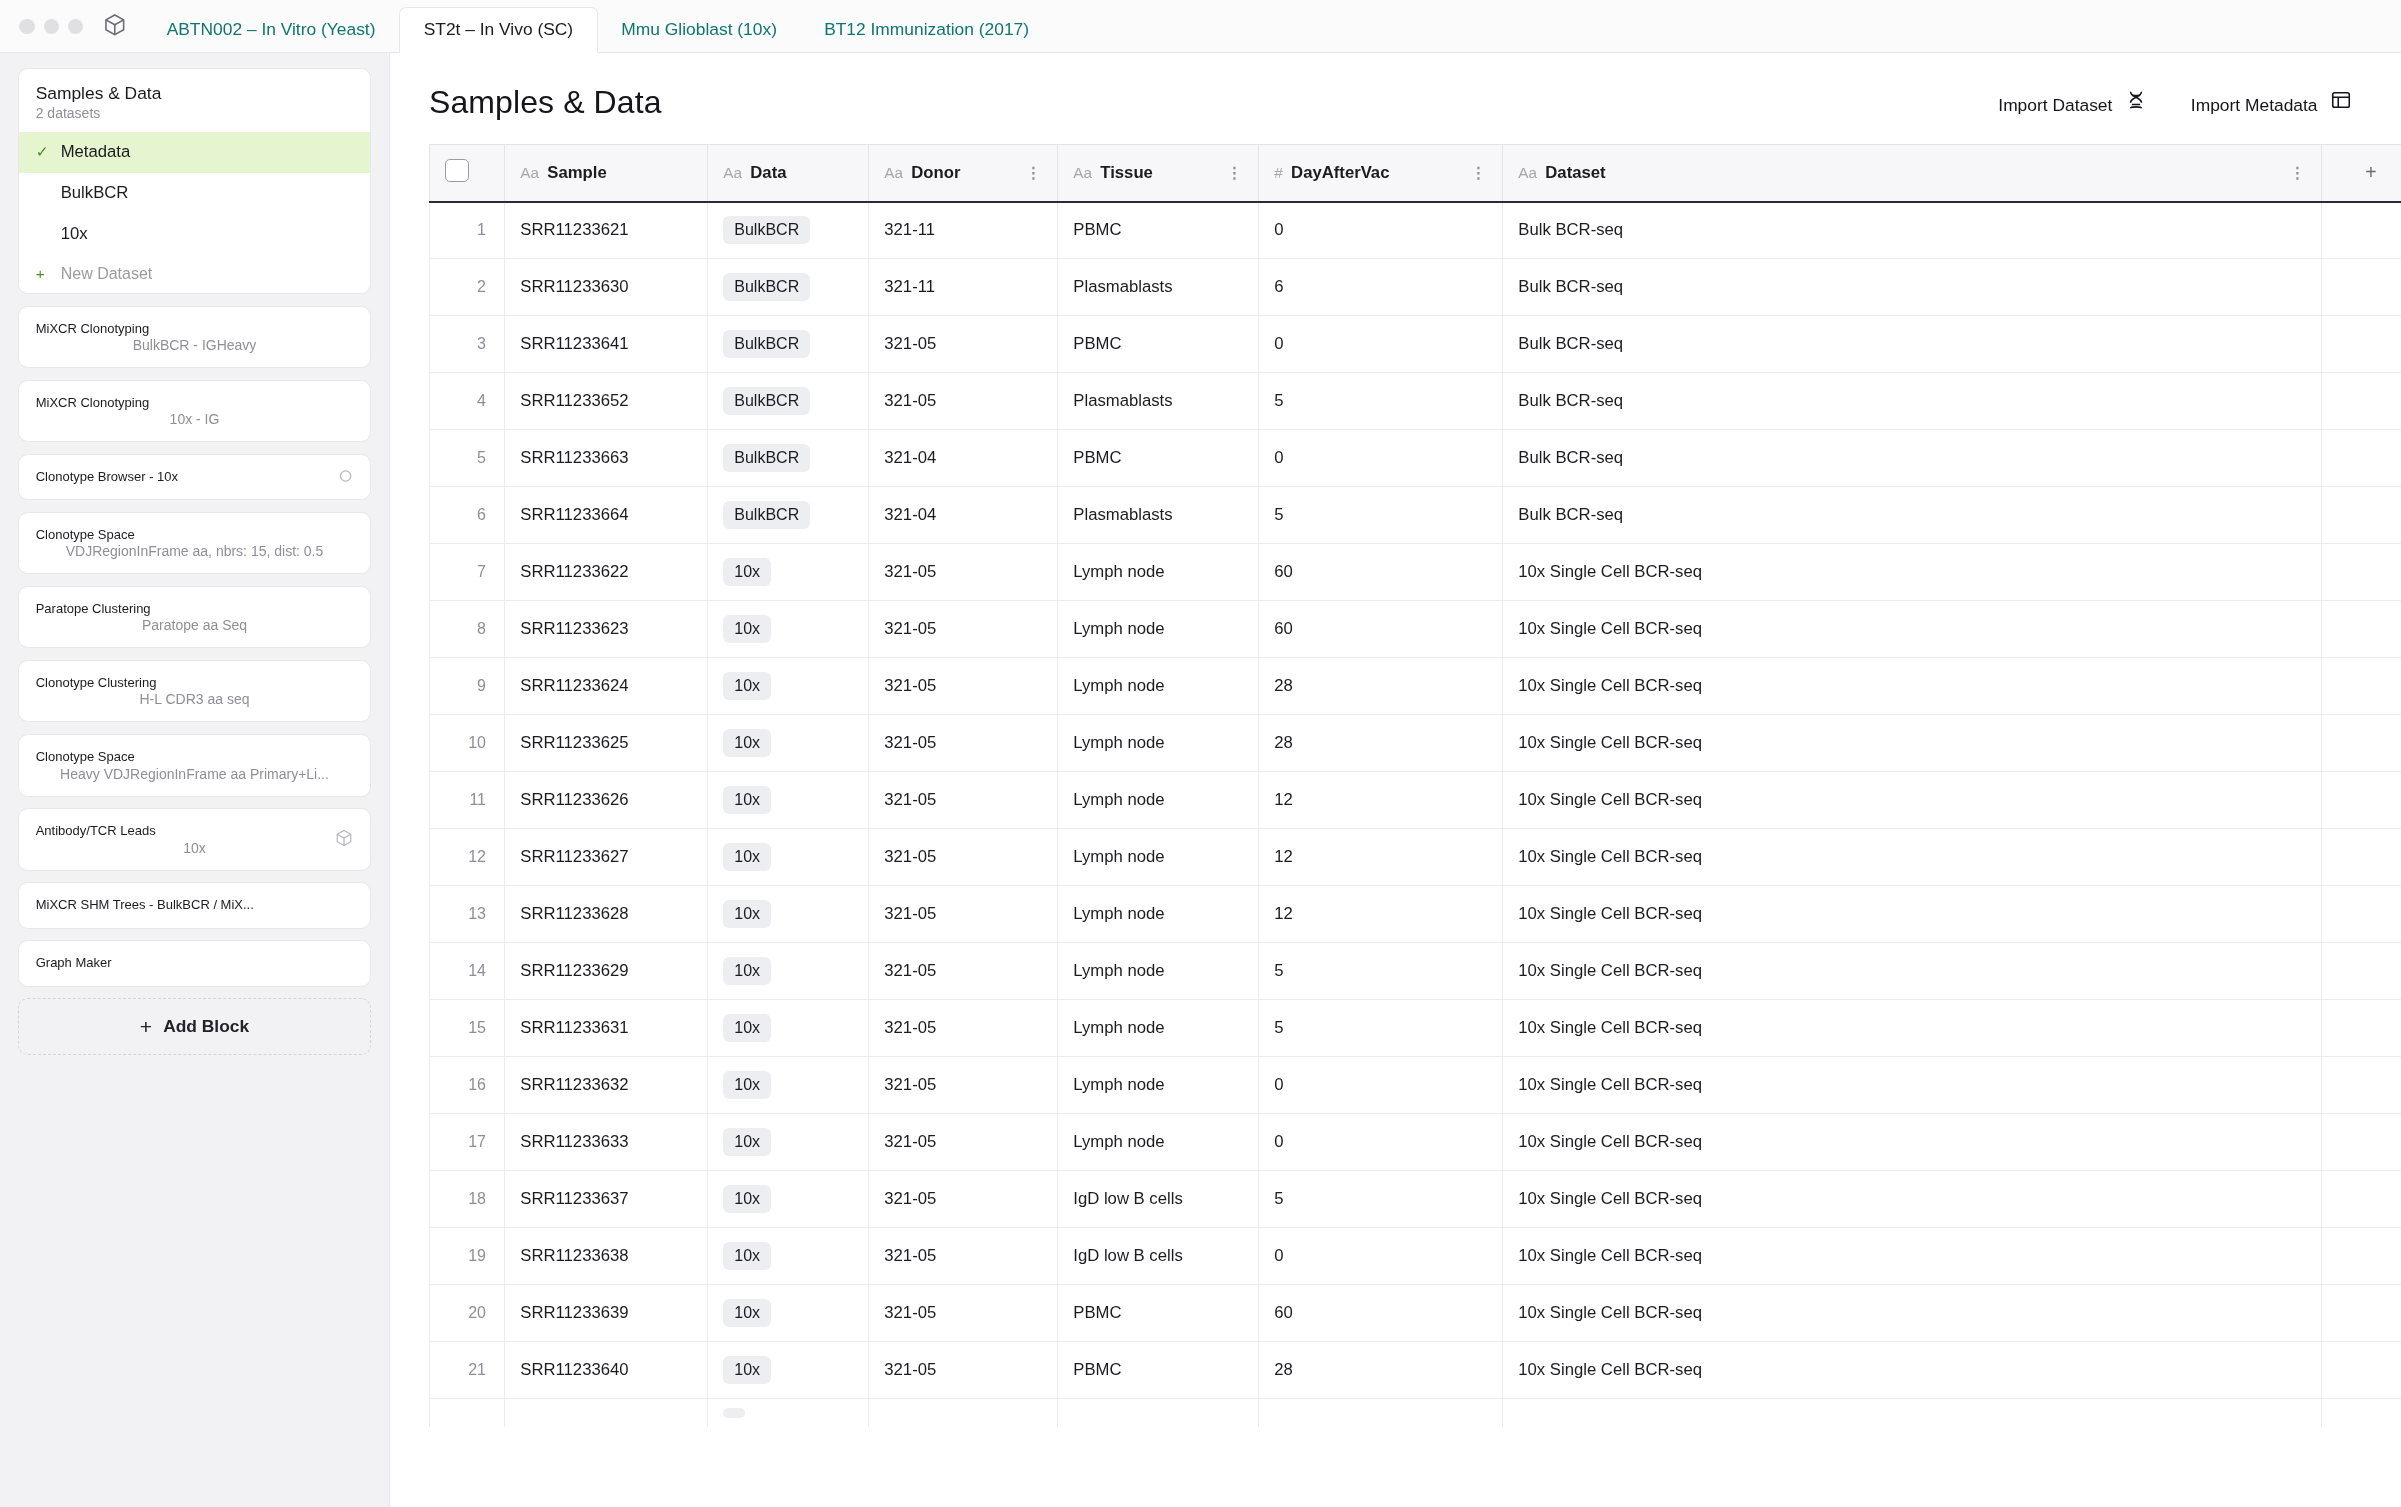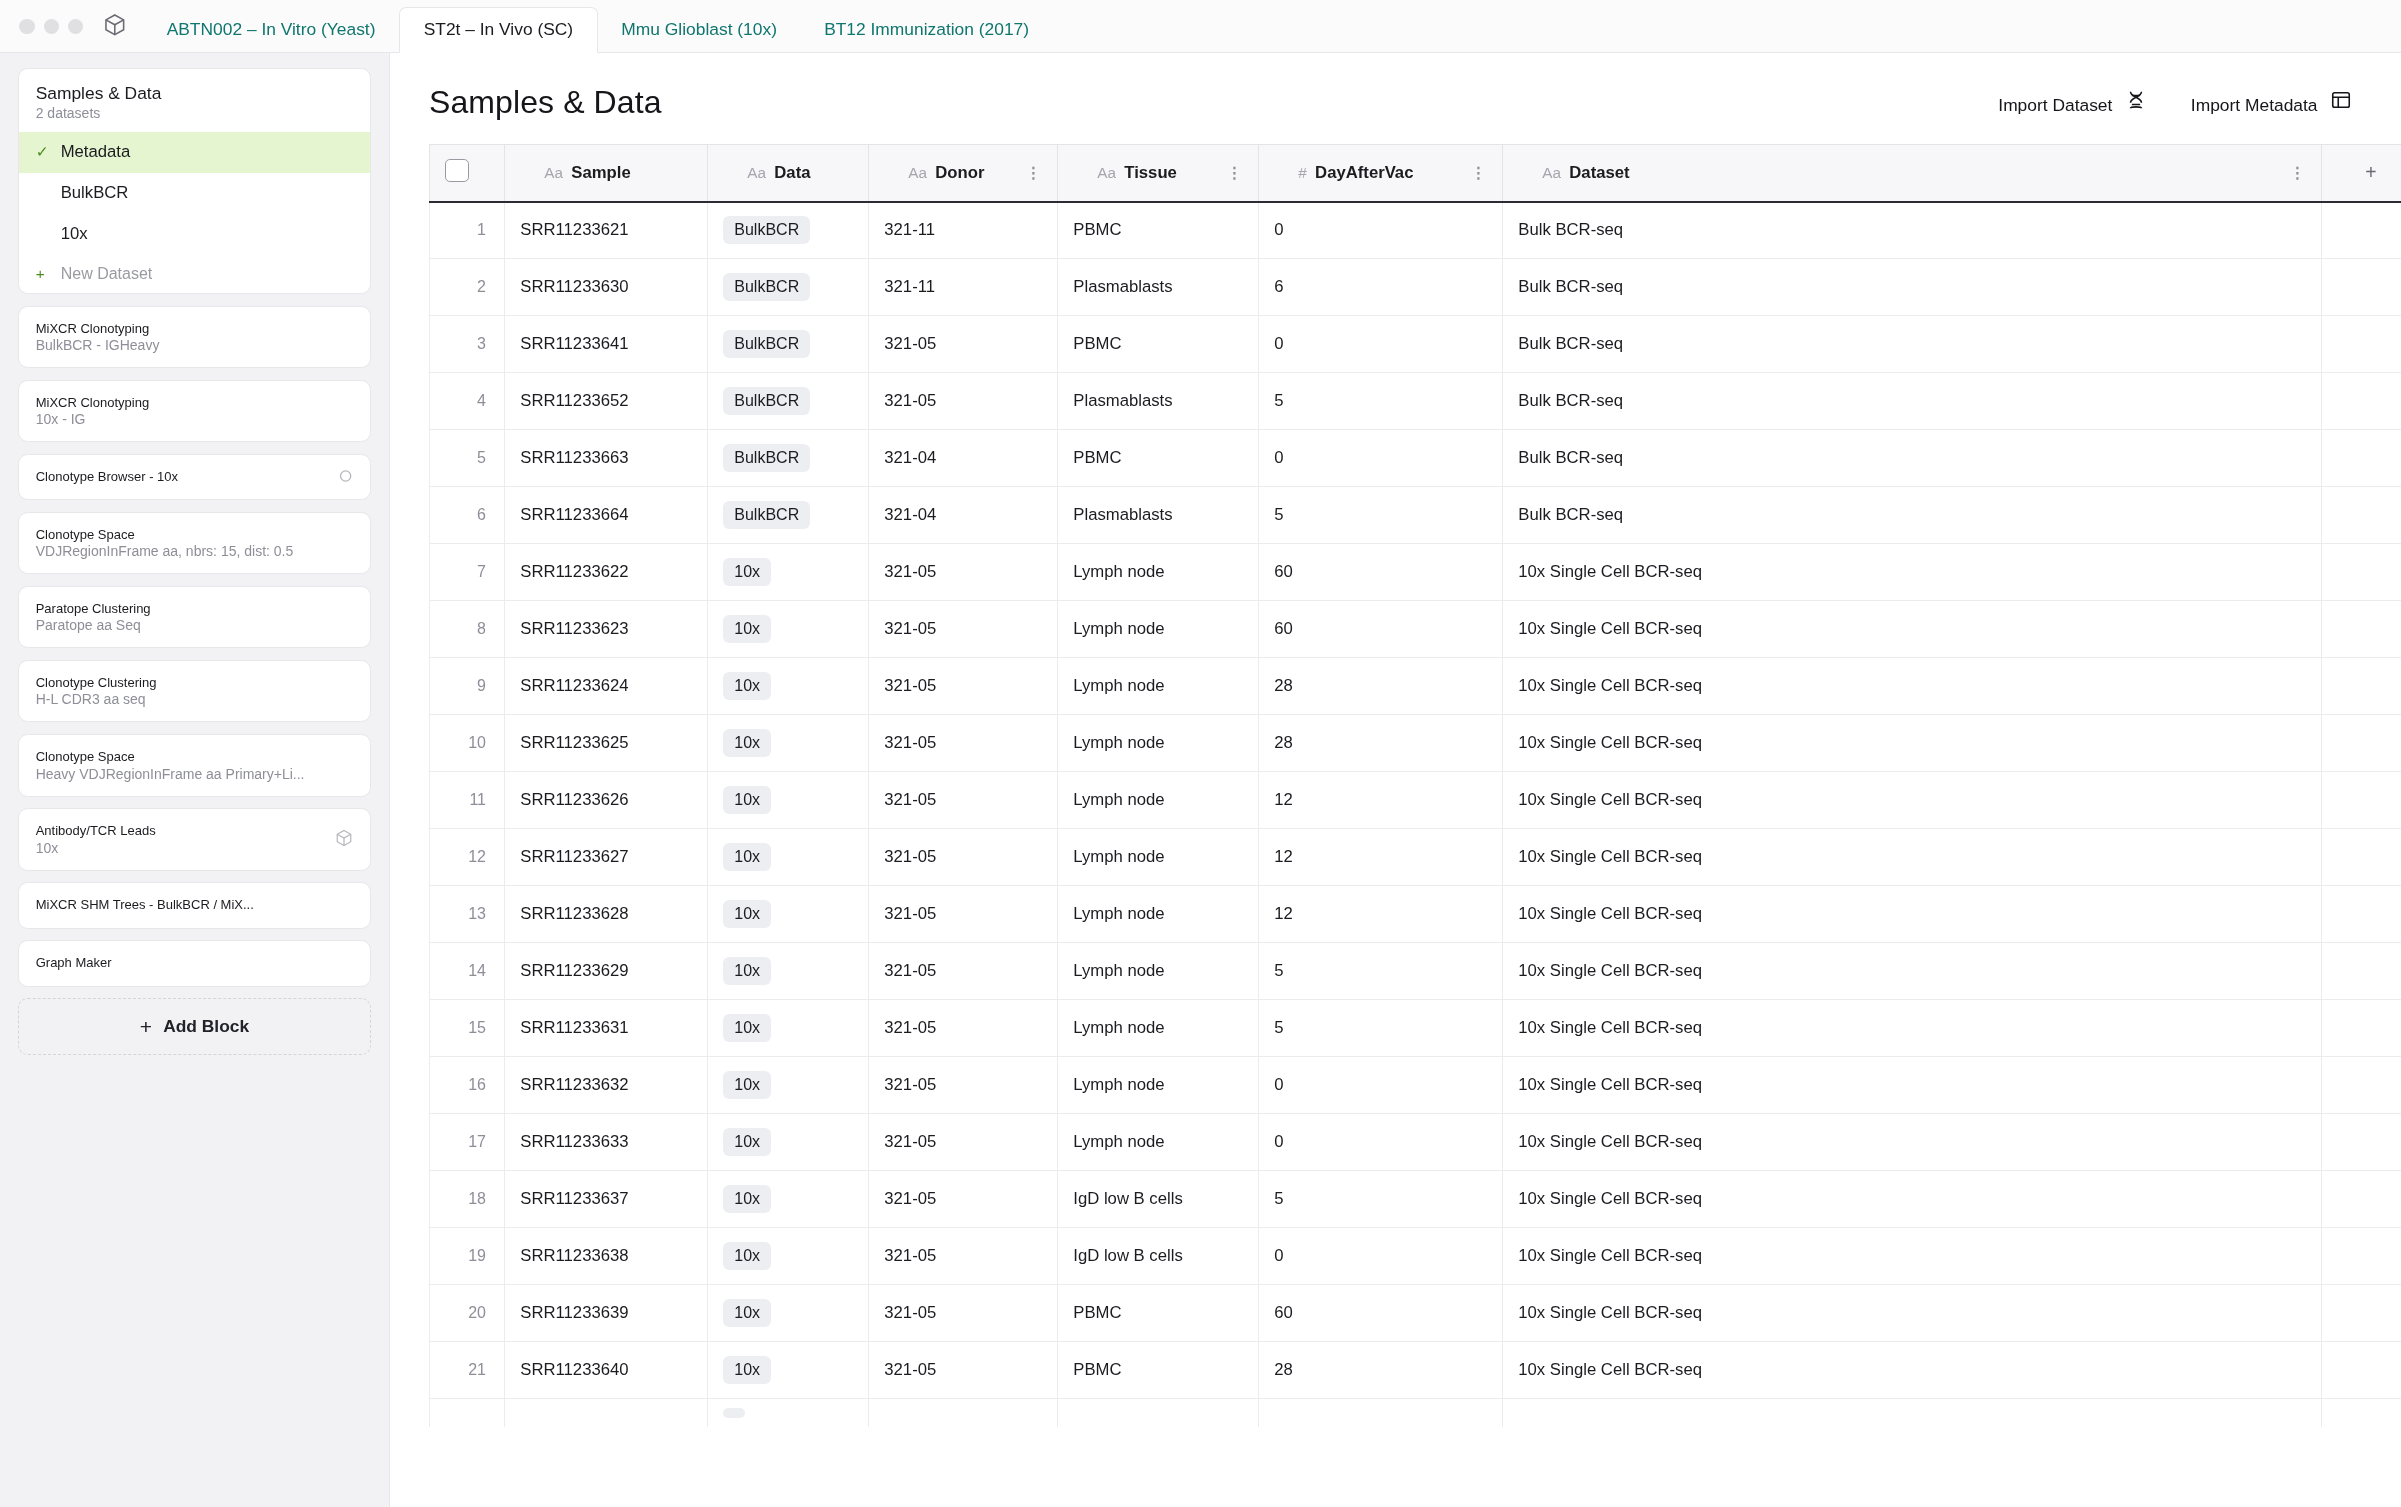--- a/index.html
+++ b/index.html
@@ -84,21 +84,21 @@
   .block-row.selected { background: #e4f5cf; }
   .block-row .check { width: 15.3px; color: #4c8a22; font-size: 15.3px; }
   .block-row .indent { width: 15.3px; }
   .block-row.plus { color: #9a9aa2; font-size: 16px; }
 
   .block.simple {
     padding: 14px 16.7px;
     position: relative;
   }
   .block.simple .block-title { font-size: 13px; }
-  .block.simple .block-sub { font-size: 14px; }
+  .block.simple .block-sub { font-size: 14px; text-align: center; }
   .badge-right {
     position: absolute; right: 16.7px; top: 50%; transform: translateY(-50%);
     color: #b5b5bd;
   }
   .add-block {
     margin-top: 7px;
     border: 1.4px dashed #d4d4da;
     border-radius: 9.7px;
     display: flex; align-items: center; gap: 11px;
     justify-content: center;
@@ -128,21 +128,21 @@
     border-right: 0.7px solid #e4e4e8;
     height: 57px;
     font-size: 16.7px;
     font-weight: bold;
     color: #1b1b20;
     text-align: left;
     padding: 0 15.3px;
     vertical-align: middle;
   }
   thead th:first-child { border-left: 0.7px solid #e4e4e8; }
-  .th-inner { display: flex; align-items: center; gap: 8.3px; margin-left: 24px; }
+  .th-inner { display: flex; align-items: center; gap: 8.3px; }
   .type-tag { color: #a5a5ae; font-size: 15.3px; font-weight: normal; }
   .kebab { margin-left: auto; color: #8e8e98; font-size: 15.3px; letter-spacing: 0.7px; }
   .checkbox {
     width: 23.6px; height: 23.6px; border: 1.4px solid #9a9aa2; border-radius: 4.9px;
     background: #ffffff; display: inline-block;
   }
   .plus-col { text-align: center; color: #6b6b75; font-size: 19.4px; font-weight: normal; }
 
   tbody td {
     height: 57px;

